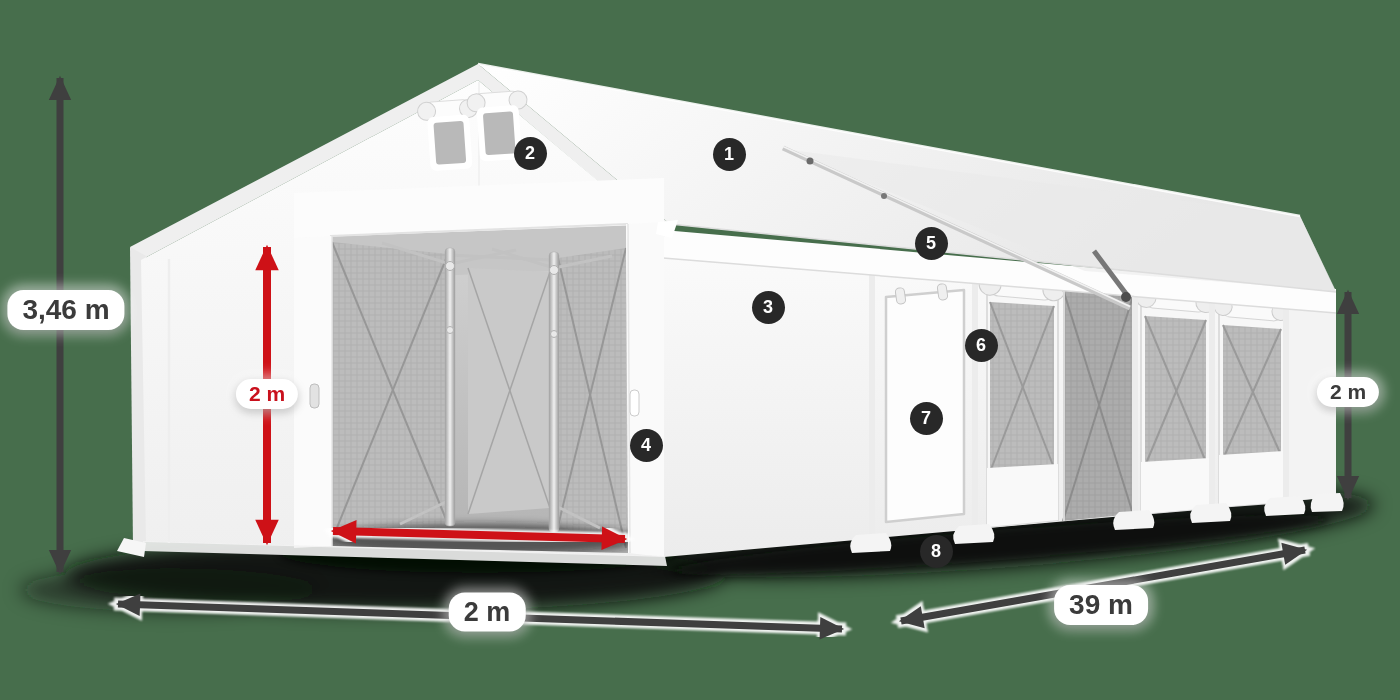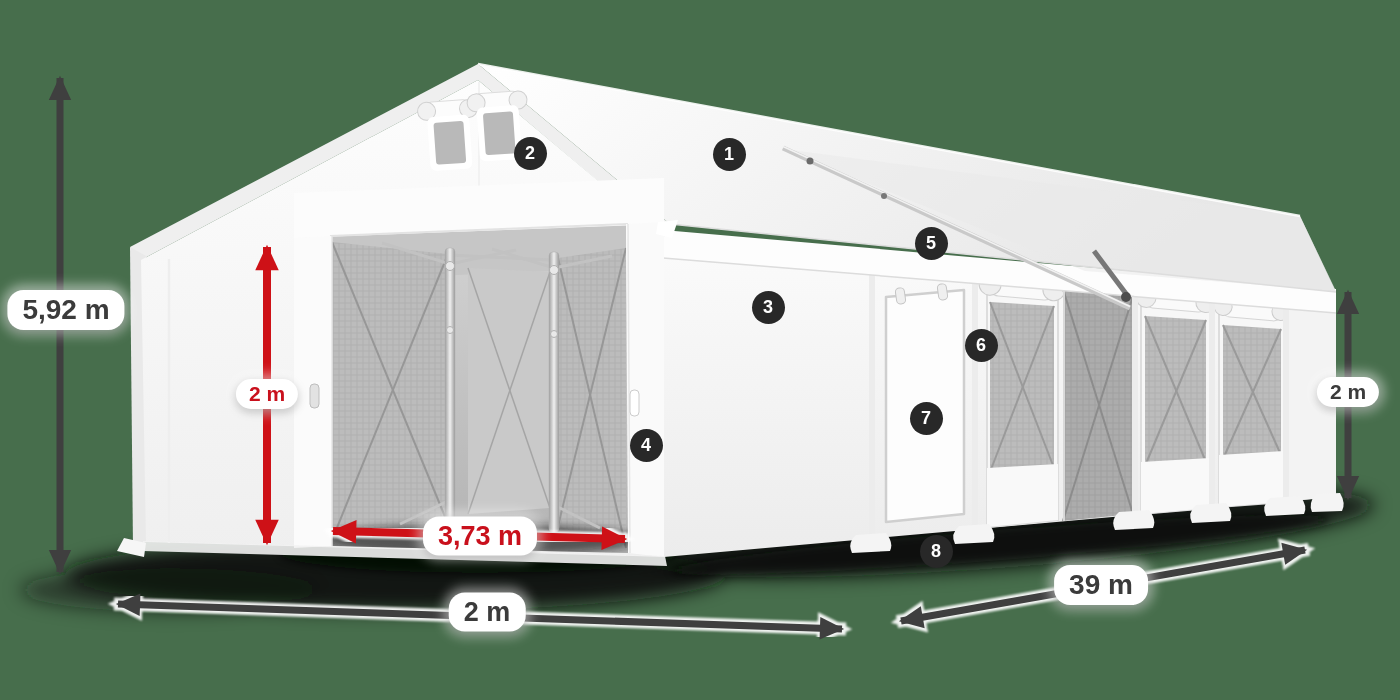--- a/index.html
+++ b/index.html
@@ -272,20 +272,19 @@
 
   <div class="badge" style="left:712.5px;top:137.5px">1</div>
   <div class="badge" style="left:513.5px;top:136.5px">2</div>
   <div class="badge" style="left:751.5px;top:290.5px">3</div>
   <div class="badge" style="left:629.5px;top:428.5px">4</div>
   <div class="badge" style="left:914.5px;top:226.5px">5</div>
   <div class="badge" style="left:964.5px;top:328.5px">6</div>
   <div class="badge" style="left:909.5px;top:401.5px">7</div>
   <div class="badge" style="left:919.5px;top:534.5px">8</div>
 
-  <div class="pill lg" style="left:66px;top:310px">5,92 m</div>
+  <div class="pill lg" style="left:66px;top:310px">3,46 m</div>
   <div class="pill red sm" style="left:267px;top:394px">2 m</div>
-  <div class="pill red" style="left:480px;top:536px">3,73 m</div>
   <div class="pill" style="left:487px;top:612px">2 m</div>
-  <div class="pill lg" style="left:1101px;top:585px">39 m</div>
+  <div class="pill lg" style="left:1101px;top:605px">39 m</div>
   <div class="pill sm" style="left:1348px;top:392px">2 m</div>
 
 </div>
 
 </body></html>

